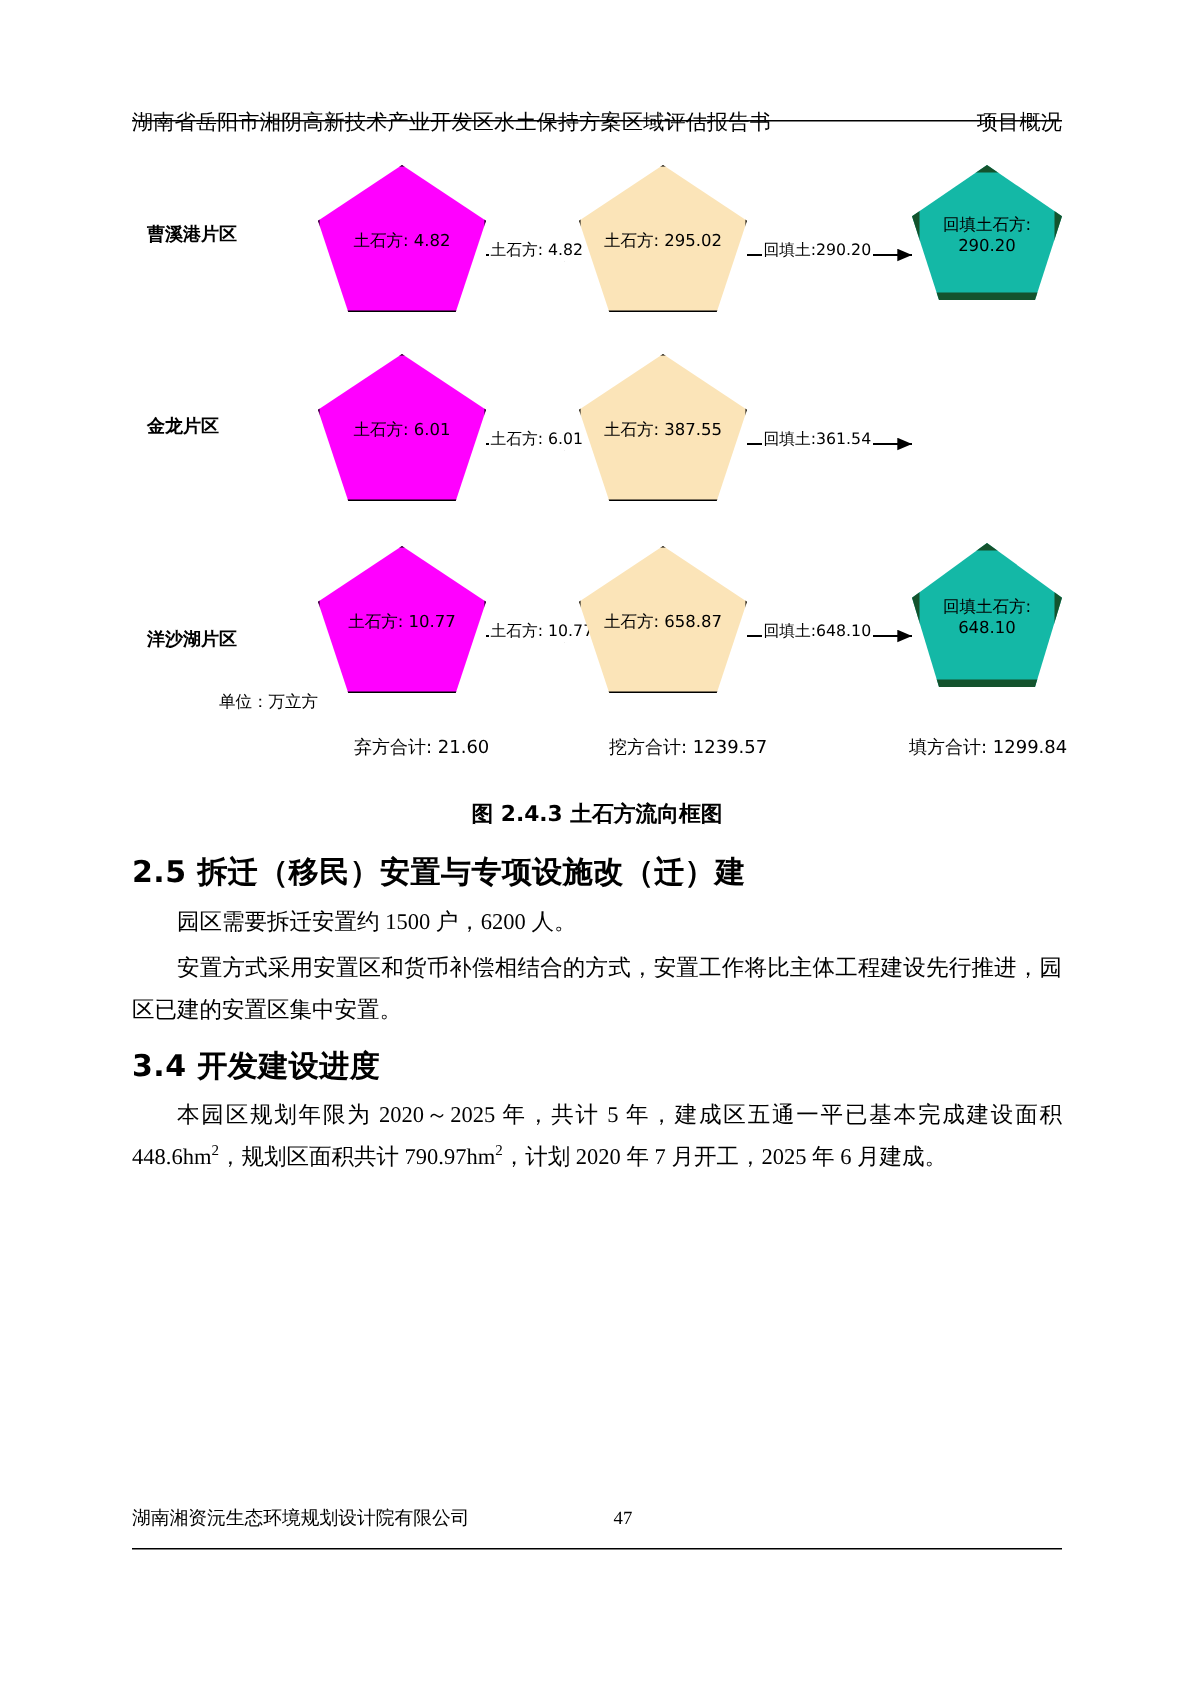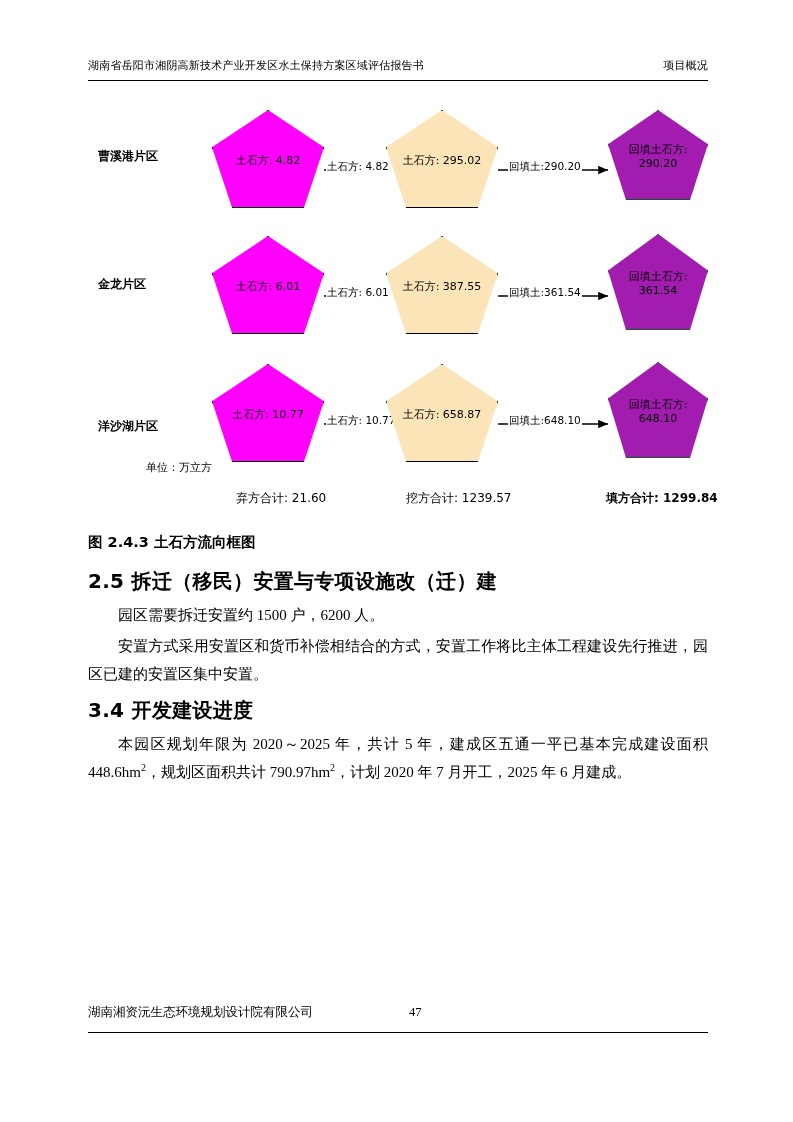--- a/index.html
+++ b/index.html
@@ -19,23 +19,23 @@
     position: absolute;
     left: 0; top: 0;
     width: 793px;
     height: 1122px;
   }
 
   
   .header {
     position: absolute;
     left: 88px;
-    top: 58px;
-    width: 620px;
-    font-size: 11px;
+    top: 73px;
+    width: 620px;
+    font-size: 14px;
     display: flex;
     justify-content: space-between;
     align-items: flex-end;
   }
   .header .h-left { letter-spacing: 0.2px; }
   .header .h-right { letter-spacing: 0.2px; }
   .header-rule {
     position: absolute;
     left: 88px;
     top: 80px;
@@ -71,22 +71,22 @@
     background: #ff00ff;
     border: 1px solid #000;
     clip-path: polygon(50% 0%, 100% 38%, 82% 100%, 18% 100%, 0% 38%);
   }
   .p-cream {
     background: #fbe4b8;
     border: 1px solid #000;
     clip-path: polygon(50% 0%, 100% 38%, 82% 100%, 18% 100%, 0% 38%);
   }
   .p-cyan {
-    background: #a21caf;
-    border: 1px solid #14532d;
+    background: #14b8a6;
+    border: 5px solid #14532d;
     clip-path: polygon(50% 0%, 100% 38%, 82% 100%, 18% 100%, 0% 38%);
   }
 
   .row-label {
     position: absolute;
     font-size: 12px;
     font-family: "DejaVu Sans", "Liberation Sans", sans-serif;
     font-weight: bold;
     white-space: nowrap;
   }
@@ -110,20 +110,21 @@
     font-family: "DejaVu Sans", "Liberation Sans", sans-serif;
     white-space: nowrap;
   }
   .arrowsvg { position: absolute; left: 0; top: 0; }
 
   .fig-caption {
     position: absolute;
     left: 88px;
     top: 533px;
     width: 620px;
+    text-align: center;
     font-size: 14.5px;
     font-weight: bold;
     font-family: "DejaVu Sans", "Liberation Sans", sans-serif;
   }
 
   
   .content {
     position: absolute;
     left: 88px;
     top: 560px;
@@ -217,44 +218,41 @@
     <div class="pent p-mag" style="left:124px; top:138px; width:112px; height:98px;">
       <span>土石方: 6.01</span>
     </div>
     <div class="flow-label" style="left:238px; top:188px;">土石方: 6.01</div>
 
     <div class="pent p-cream" style="left:298px; top:138px; width:112px; height:98px;">
       <span>土石方: 387.55</span>
     </div>
     <div class="flow-label" style="left:420px; top:188px;">回填土:361.54</div>
 
-    <div class="pent p-cyan" style="left:520px; top:136px; width:100px; height:96px;">
-      <span>回填土石方: 361.54</span>
-    </div>
 
     <div class="row-label" style="left:10px; top:320px;">洋沙湖片区</div>
 
     <div class="pent p-mag" style="left:124px; top:266px; width:112px; height:98px;">
       <span>土石方: 10.77</span>
     </div>
     <div class="flow-label" style="left:238px; top:316px;">土石方: 10.77</div>
 
     <div class="pent p-cream" style="left:298px; top:266px; width:112px; height:98px;">
       <span>土石方: 658.87</span>
     </div>
     <div class="flow-label" style="left:420px; top:316px;">回填土:648.10</div>
 
     <div class="pent p-cyan" style="left:520px; top:264px; width:100px; height:96px;">
       <span>回填土石方: 648.10</span>
     </div>
 
     <div class="unit-label" style="left:58px; top:362px;">单位：万立方</div>
     <div class="total-label" style="left:148px; top:392px;">弃方合计: 21.60</div>
     <div class="total-label" style="left:318px; top:392px;">挖方合计: 1239.57</div>
-    <div class="total-label" style="left:518px; top:392px;font-weight:bold;">填方合计: 1299.84</div>
+    <div class="total-label" style="left:518px; top:392px;">填方合计: 1299.84</div>
   </div>
 
   <div class="fig-caption">图 2.4.3   土石方流向框图</div>
 
   <div class="content">
     <h2 class="sec">2.5 拆迁（移民）安置与专项设施改（迁）建</h2>
     <p class="para">园区需要拆迁安置约 1500 户，6200 人。</p>
     <p class="para">安置方式采用安置区和货币补偿相结合的方式，安置工作将比主体工程建设先行推进，园区已建的安置区集中安置。</p>
 
     <h2 class="sec">3.4 开发建设进度</h2>

